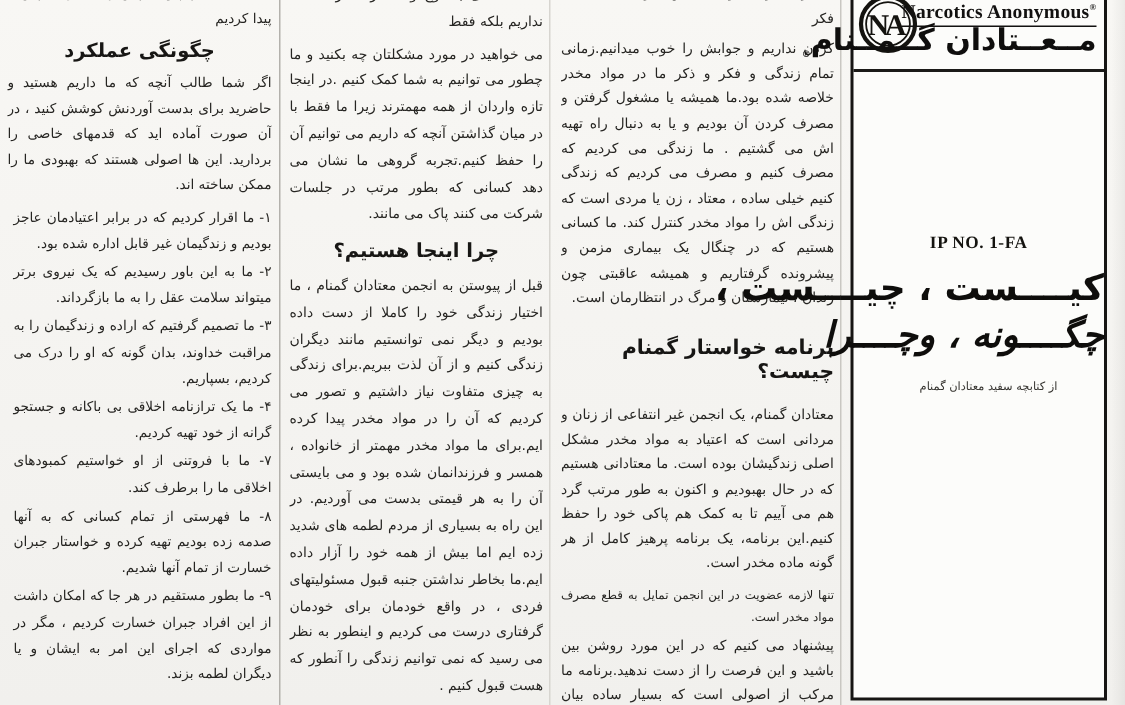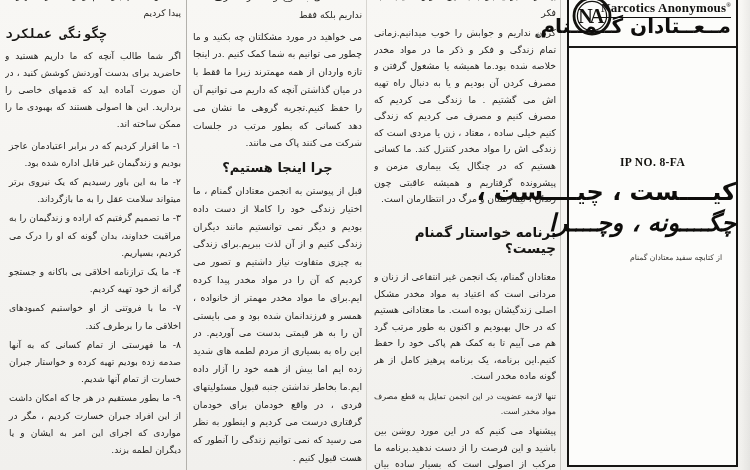--- a/index.html
+++ b/index.html
@@ -17,21 +17,21 @@
   
   .col{position:absolute;top:0;bottom:0;overflow:hidden;
     direction:rtl;text-align:justify;text-justify:inter-word;
     color:#262522;}
   .col p{margin:0 0 4px 0;}
   .c1{left:5px;width:176px;font-size:9.1px;line-height:17.2px;}
   .c2{left:193px;width:169px;font-size:9.3px;line-height:17.8px;}
   .c3{left:374px;width:182px;font-size:9.3px;line-height:16.6px;}
   .cut-top{margin-top:-12px !important;}
   .col h2{font-weight:bold;margin:5px 0 4px 0;font-size:13px;color:#171614;}
-  .c1 h2{text-align:left;margin:2px 0 4px 0;font-family:Liberation Mono, monospace;}
+  .c1 h2{text-align:center;margin:2px 0 4px 0;}
   .c2 h2{text-align:center;margin:7px 0 5px 0;}
   .c3 h2{text-align:right;font-size:13.5px;margin:16px 0 12px 0;}
   .c1 .step{margin:0 0 2px 4px;}
   .note{font-size:7.9px;line-height:15px;}
 
   
   .fold{position:absolute;top:0;bottom:0;width:1px;}
   .fold-1{left:186px;background:#b3b1ac;}
   .fold-2{left:366px;background:#d7d5d0;}
   .fold-3{left:560px;background:#c9c7c2;}
@@ -50,21 +50,21 @@
   .fa-name{position:absolute;top:26px;right:5px;direction:rtl;
     font-weight:bold;font-size:20px;color:#0f0e0d;white-space:nowrap;}
   .fa-name .reg{font-size:6px;vertical-align:sub;}
   .ip-no{position:absolute;top:168px;left:0;right:0;text-align:center;
     font-family:"Liberation Serif",serif;font-weight:bold;font-size:11.5px;
     letter-spacing:.4px;color:#14130f;}
   .cov-title{position:absolute;left:0;right:0;text-align:center;direction:rtl;
     font-weight:bold;font-size:24px;color:#0e0d0b;letter-spacing:.5px;white-space:nowrap;}
   .t1{top:190px;}
   .t2{top:221px;font-style:italic;}
-  .src-note{position:absolute;top:265px;right:14px;direction:rtl;
+  .src-note{position:absolute;top:265px;right:31px;direction:rtl;
     font-size:7.6px;color:#35332f;}
 </style>
 </head>
 <body>
 
 <div class="page">
 
   <section class="col c1">
     <p class="cut-top">معتادان گمنام پیوستیم و راهی برای بهبودی پیدا کردیم</p>
     <h2>چگونگی عملکرد</h2>
@@ -105,19 +105,19 @@
     <div class="cov-head">
       <svg class="na-logo" viewBox="0 0 40 40" xmlns="http://www.w3.org/2000/svg">
         <circle cx="20" cy="20" r="18" fill="none" stroke="#14130f" stroke-width="2.8"></circle>
         <circle cx="20" cy="20" r="14.6" fill="none" stroke="#14130f" stroke-width="1.2"></circle>
         <text x="13.5" y="27" text-anchor="middle" font-family="Liberation Serif, serif" font-weight="bold" font-size="20" fill="#14130f">N</text>
         <text x="25" y="27" text-anchor="middle" font-family="Liberation Serif, serif" font-weight="bold" font-size="20" fill="#14130f">A</text>
       </svg>
       <div class="en-name"><span>Narcotics Anonymous</span><sup>®</sup></div>
       <div class="fa-name"><span>مــعــتادان گــمــنام</span><span class="reg">®</span></div>
     </div>
-    <div class="ip-no">IP NO. 8-FA</div>
+    <div class="ip-no">IP NO. 1-FA</div>
     <div class="cov-title t1">کیــــست ، چیــــست ،</div>
     <div class="cov-title t2">چگــــونه ، وچــــرا</div>
     <div class="src-note">از کتابچه سفید معتادان گمنام</div>
   </aside>
 
 </div>
 
 </body></html>

